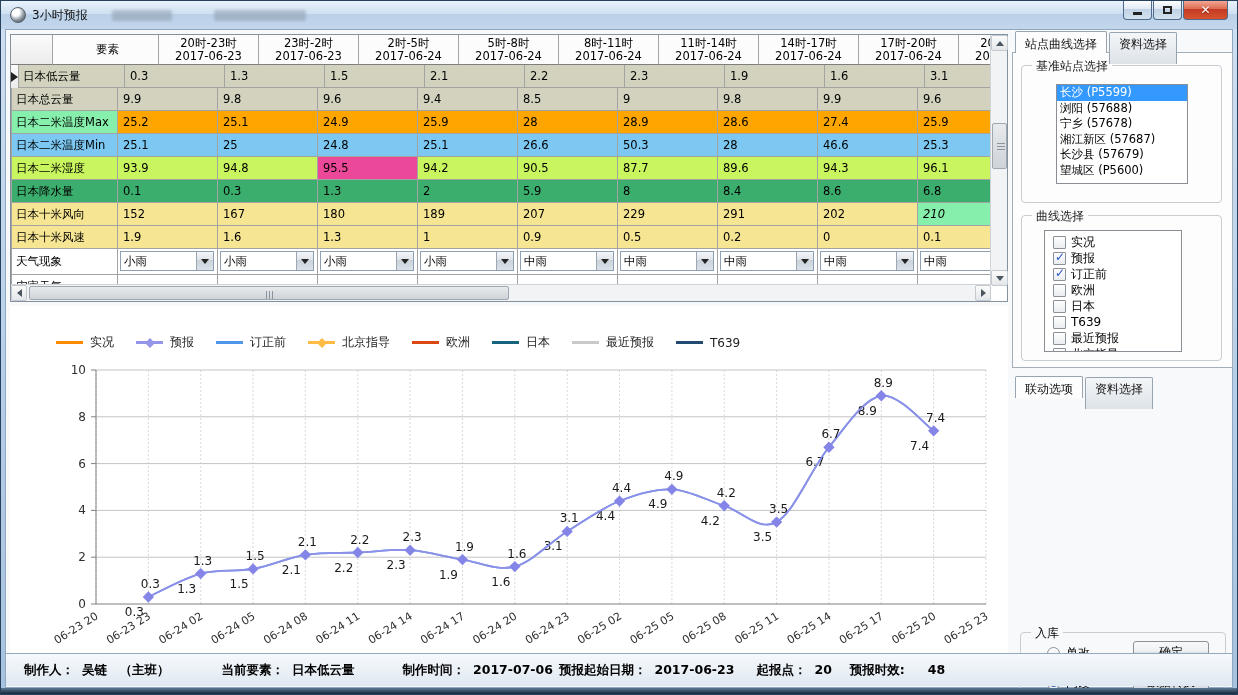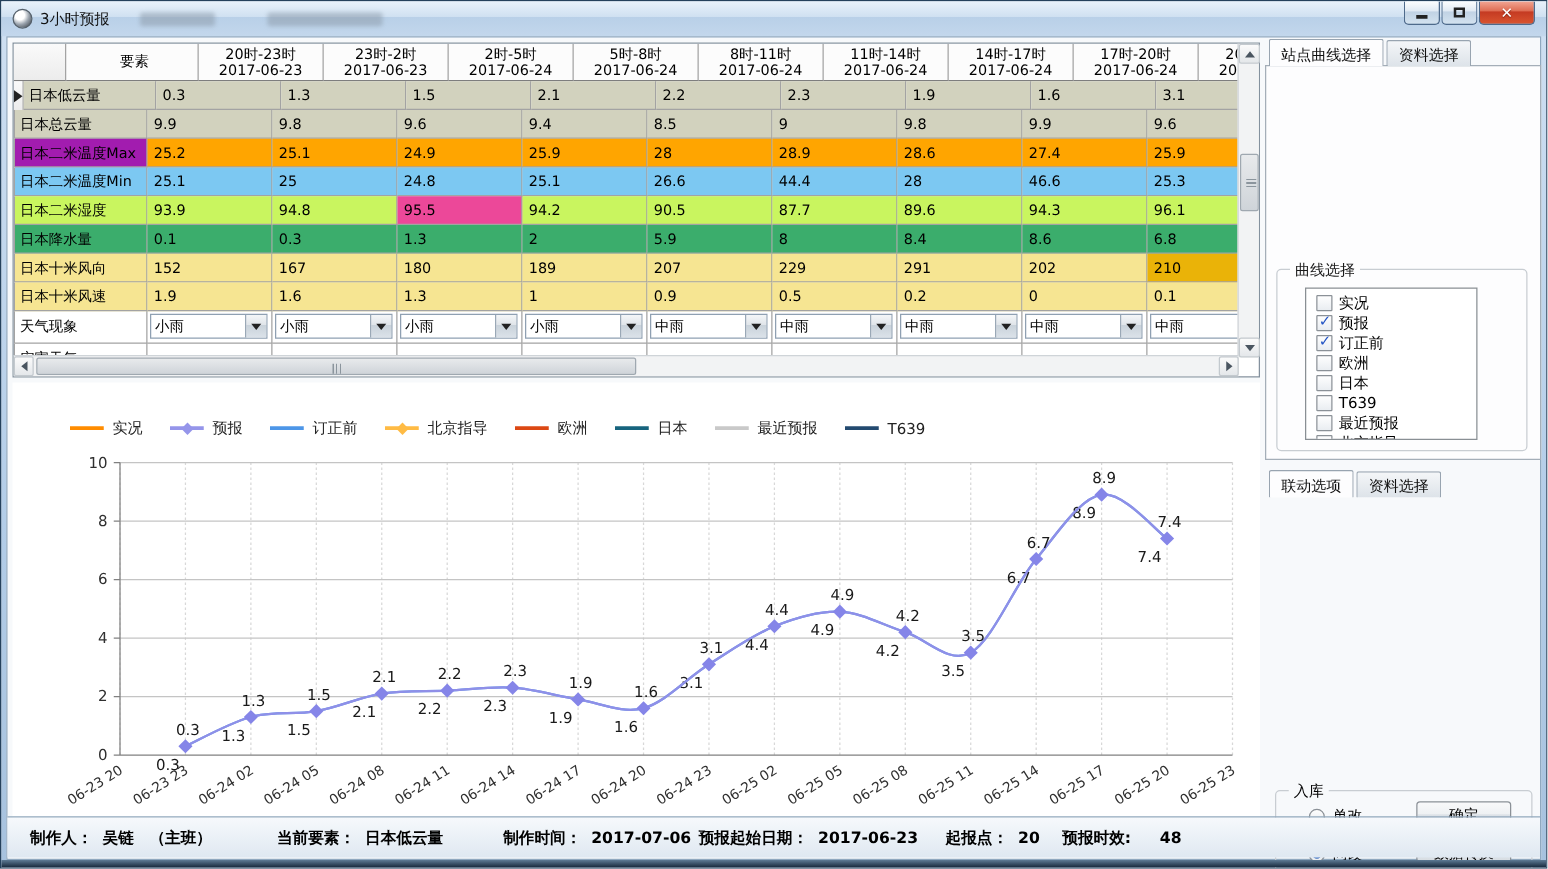--- a/index.html
+++ b/index.html
@@ -81,21 +81,21 @@
   .legend { position:absolute; left:46px; top:28px; display:flex; gap:22px; align-items:center; }
   .legend-item { display:flex; align-items:center; gap:7px; font-size:12px; color:#222; }
   .legend-swatch { position:relative; width:27px; height:3px; }
   .legend-marker { position:absolute; left:50%; top:50%; width:7px; height:7px;
     transform:translate(-50%,-50%) rotate(45deg); }
   .chart-svg { position:absolute; left:0; top:50px; }
   
   .sidebar { position:absolute; left:1006px; top:2px; width:224px; height:656px; font-size:12px; }
   .tabstrip { display:flex; margin-left:3px; height:21px; position:relative; z-index:2; }
   .tab { padding:3px 9px 0; font-size:12px; color:#111; border:1px solid #98a4b0; border-bottom:none;
-    background:linear-gradient(#f4f6f8,#dde3e9); border-radius:2px 2px 0 0; margin-right:2px; height:21px; }
+    background:linear-gradient(#f4f6f8,#dde3e9); border-radius:2px 2px 0 0; margin-right:2px; height:32px; }
   .tab.active { background:#fdfdfe; height:22px; margin-top:-1px; padding-top:4px; }
   .tabbody { border:1px solid #a4aeb8; background:#fdfdfe; position:relative; margin-right:3px; margin-top:-1px; }
   .body1 { height:316px; }
   .body2 { height:190px; }
   .groupbox { position:absolute; border:1px solid #c8cdd2; border-radius:4px; }
   .groupbox > .gb-title { position:absolute; top:-8px; left:10px; background:#fdfdfe; padding:0 4px; font-size:12px; color:#1a1a1a; }
   .listbox { position:absolute; border:1px solid #898f94; background:#fff; overflow:hidden; }
   .list-item { height:15.6px; line-height:15.5px; padding-left:3px; font-size:11.5px; color:#000; white-space:nowrap; }
   .list-item.selected { color:#fff; }
   .check-line { display:flex; align-items:center; gap:5px; height:16px; }
@@ -215,40 +215,40 @@
             <div class="tcell val-cell" style="background: rgb(210, 210, 190);">9.6</div>
             <div class="tcell val-cell" style="background: rgb(210, 210, 190);">9.4</div>
             <div class="tcell val-cell" style="background: rgb(210, 210, 190);">8.5</div>
             <div class="tcell val-cell" style="background: rgb(210, 210, 190);">9</div>
             <div class="tcell val-cell" style="background: rgb(210, 210, 190);">9.8</div>
             <div class="tcell val-cell" style="background: rgb(210, 210, 190);">9.9</div>
             <div class="tcell val-cell" style="background: rgb(210, 210, 190);">9.6</div>
           </div>
           <div class="trow drow">
             <div class="sel-cell"></div>
-            <div class="tcell lbl-cell" style="background: #a21caf;">日本二米温度Max</div>
+            <div class="tcell lbl-cell" style="background: #86efac;">日本二米温度Max</div>
             <div class="tcell val-cell" style="background: rgb(255, 165, 0);">25.2</div>
             <div class="tcell val-cell" style="background: rgb(255, 165, 0);">25.1</div>
             <div class="tcell val-cell" style="background: rgb(255, 165, 0);">24.9</div>
             <div class="tcell val-cell" style="background: rgb(255, 165, 0);">25.9</div>
             <div class="tcell val-cell" style="background: rgb(255, 165, 0);">28</div>
             <div class="tcell val-cell" style="background: rgb(255, 165, 0);">28.9</div>
             <div class="tcell val-cell" style="background: rgb(255, 165, 0);">28.6</div>
             <div class="tcell val-cell" style="background: rgb(255, 165, 0);">27.4</div>
             <div class="tcell val-cell" style="background: rgb(255, 165, 0);">25.9</div>
           </div>
           <div class="trow drow">
             <div class="sel-cell"></div>
             <div class="tcell lbl-cell" style="background: rgb(124, 200, 242);">日本二米温度Min</div>
             <div class="tcell val-cell" style="background: rgb(124, 200, 242);">25.1</div>
             <div class="tcell val-cell" style="background: rgb(124, 200, 242);">25</div>
             <div class="tcell val-cell" style="background: rgb(124, 200, 242);">24.8</div>
             <div class="tcell val-cell" style="background: rgb(124, 200, 242);">25.1</div>
             <div class="tcell val-cell" style="background: rgb(124, 200, 242);">26.6</div>
-            <div class="tcell val-cell" style="background: rgb(124, 200, 242);">44.4</div>
+            <div class="tcell val-cell" style="background: rgb(124, 200, 242);">50.3</div>
             <div class="tcell val-cell" style="background: rgb(124, 200, 242);">28</div>
             <div class="tcell val-cell" style="background: rgb(124, 200, 242);">46.6</div>
             <div class="tcell val-cell" style="background: rgb(124, 200, 242);">25.3</div>
           </div>
           <div class="trow drow">
             <div class="sel-cell"></div>
             <div class="tcell lbl-cell" style="background: rgb(201, 245, 95);">日本二米湿度</div>
             <div class="tcell val-cell" style="background: rgb(201, 245, 95);">93.9</div>
             <div class="tcell val-cell" style="background: rgb(201, 245, 95);">94.8</div>
             <div class="tcell val-cell" style="background: #ec4899;">95.5</div>
@@ -276,21 +276,21 @@
             <div class="sel-cell"></div>
             <div class="tcell lbl-cell" style="background: rgb(246, 229, 146);">日本十米风向</div>
             <div class="tcell val-cell" style="background: rgb(246, 229, 146);">152</div>
             <div class="tcell val-cell" style="background: rgb(246, 229, 146);">167</div>
             <div class="tcell val-cell" style="background: rgb(246, 229, 146);">180</div>
             <div class="tcell val-cell" style="background: rgb(246, 229, 146);">189</div>
             <div class="tcell val-cell" style="background: rgb(246, 229, 146);">207</div>
             <div class="tcell val-cell" style="background: rgb(246, 229, 146);">229</div>
             <div class="tcell val-cell" style="background: rgb(246, 229, 146);">291</div>
             <div class="tcell val-cell" style="background: rgb(246, 229, 146);">202</div>
-            <div class="tcell val-cell" style="background: #eab308;">210</div>
+            <div class="tcell val-cell" style="background: #86efac; font-style: italic;">210</div>
           </div>
           <div class="trow drow">
             <div class="sel-cell"></div>
             <div class="tcell lbl-cell" style="background: rgb(246, 229, 146);">日本十米风速</div>
             <div class="tcell val-cell" style="background: rgb(246, 229, 146);">1.9</div>
             <div class="tcell val-cell" style="background: rgb(246, 229, 146);">1.6</div>
             <div class="tcell val-cell" style="background: rgb(246, 229, 146);">1.3</div>
             <div class="tcell val-cell" style="background: rgb(246, 229, 146);">1</div>
             <div class="tcell val-cell" style="background: rgb(246, 229, 146);">0.9</div>
             <div class="tcell val-cell" style="background: rgb(246, 229, 146);">0.5</div>
@@ -556,20 +556,31 @@
           <text x="925.6470588235294" y="65.84" text-anchor="middle" font-size="12" fill="#1a1a1a">7.4</text>
         </svg>
     </div>
 
     <div class="sidebar">
       <div class="tabstrip" id="sideTabs">
           <div class="tab active">站点曲线选择</div>
           <div class="tab">资料选择</div>
         </div>
       <div class="tabbody body1">
+        <div class="groupbox" style="left:8px;right:10px;top:12px;height:138px;">
+          <span class="gb-title">基准站点选择</span>
+          <div class="listbox" id="stationList" style="left:34px;top:18px;width:132px;height:100px;">
+              <div class="list-item selected" style="background: rgb(51, 153, 255);">长沙 (P5599)</div>
+              <div class="list-item">浏阳 (57688)</div>
+              <div class="list-item">宁乡 (57678)</div>
+              <div class="list-item">湘江新区 (57687)</div>
+              <div class="list-item">长沙县 (57679)</div>
+              <div class="list-item">望城区 (P5600)</div>
+            </div>
+        </div>
         <div class="groupbox" style="left:8px;right:10px;top:162px;height:146px;">
           <span class="gb-title">曲线选择</span>
           <div class="listbox" id="curveList" style="left:22px;top:14px;width:138px;height:122px;padding:3px 0 0 8px;">
               <div class="check-line">
                 <span class="checkbox"></span>
                 <span>实况</span>
               </div>
               <div class="check-line">
                 <span class="checkbox checked"></span>
                 <span>预报</span>

